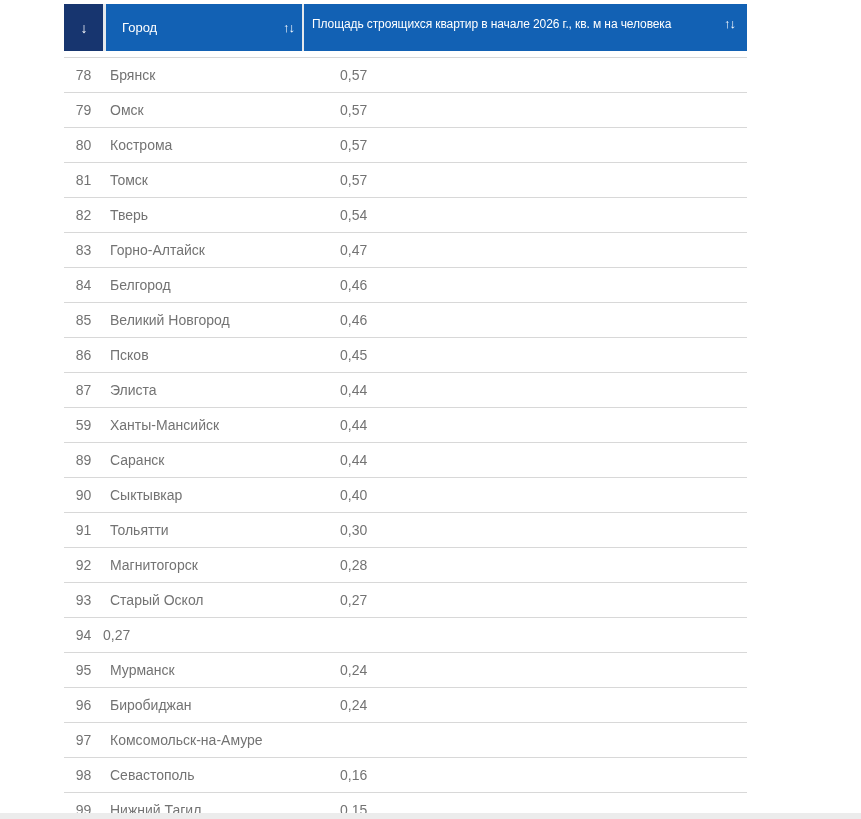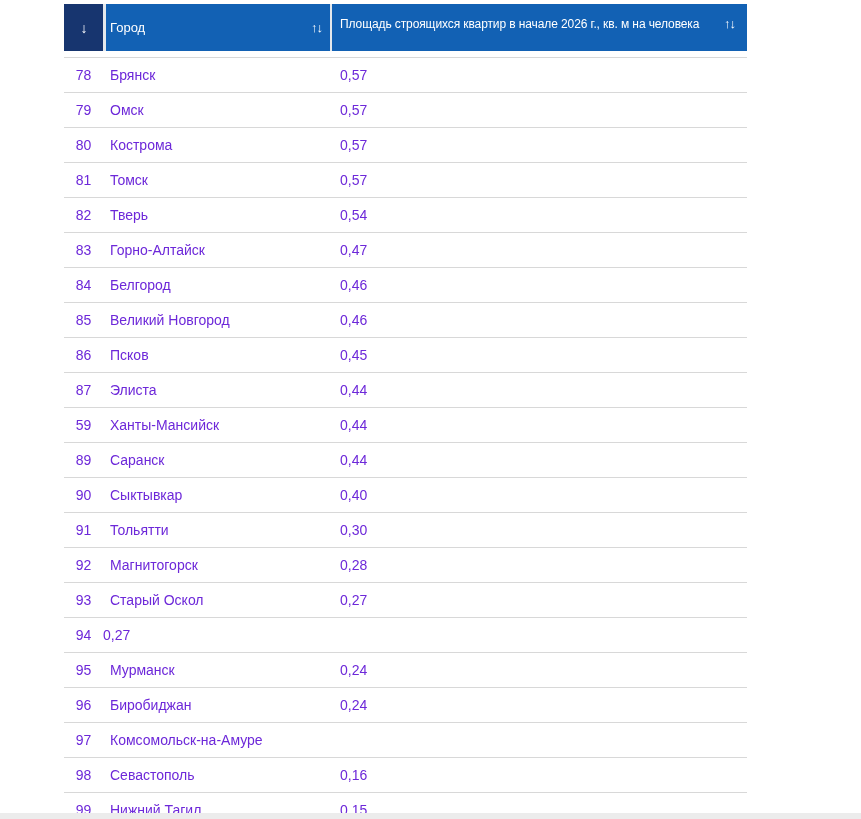--- a/index.html
+++ b/index.html
@@ -27,24 +27,24 @@
     display: flex;
     align-items: center;
   }
   .th-index {
     width: 39px;
     background: #17356f;
     justify-content: center;
     font-size: 14px;
   }
   .th-city {
-    width: 224px;
+    width: 196px;
     background: #1261b4;
     justify-content: space-between;
-    padding: 0 8px 0 4px;
+    padding: 0 8px 0 16px;
     font-size: 13px;
   }
   .th-value {
     flex: 1;
     background: #1261b4;
     justify-content: space-between;
     padding: 0 12px 8px 8px;
     white-space: nowrap;
     letter-spacing: -0.1px;
   }
@@ -65,21 +65,21 @@
   
   .tbody {
     margin-top: 6px;
     border-top: 1px solid #d8d8d8;
   }
   .tr {
     display: flex;
     height: 35px;
     align-items: center;
     border-bottom: 1px solid #d8d8d8;
-    color: #6d28d9;
+    color: #737373;
     font-size: 14px;
     background: #ffffff;
   }
   .td-rank {
     width: 39px;
     text-align: center;
     flex: 0 0 auto;
   }
   .td-city {
     width: 237px;

